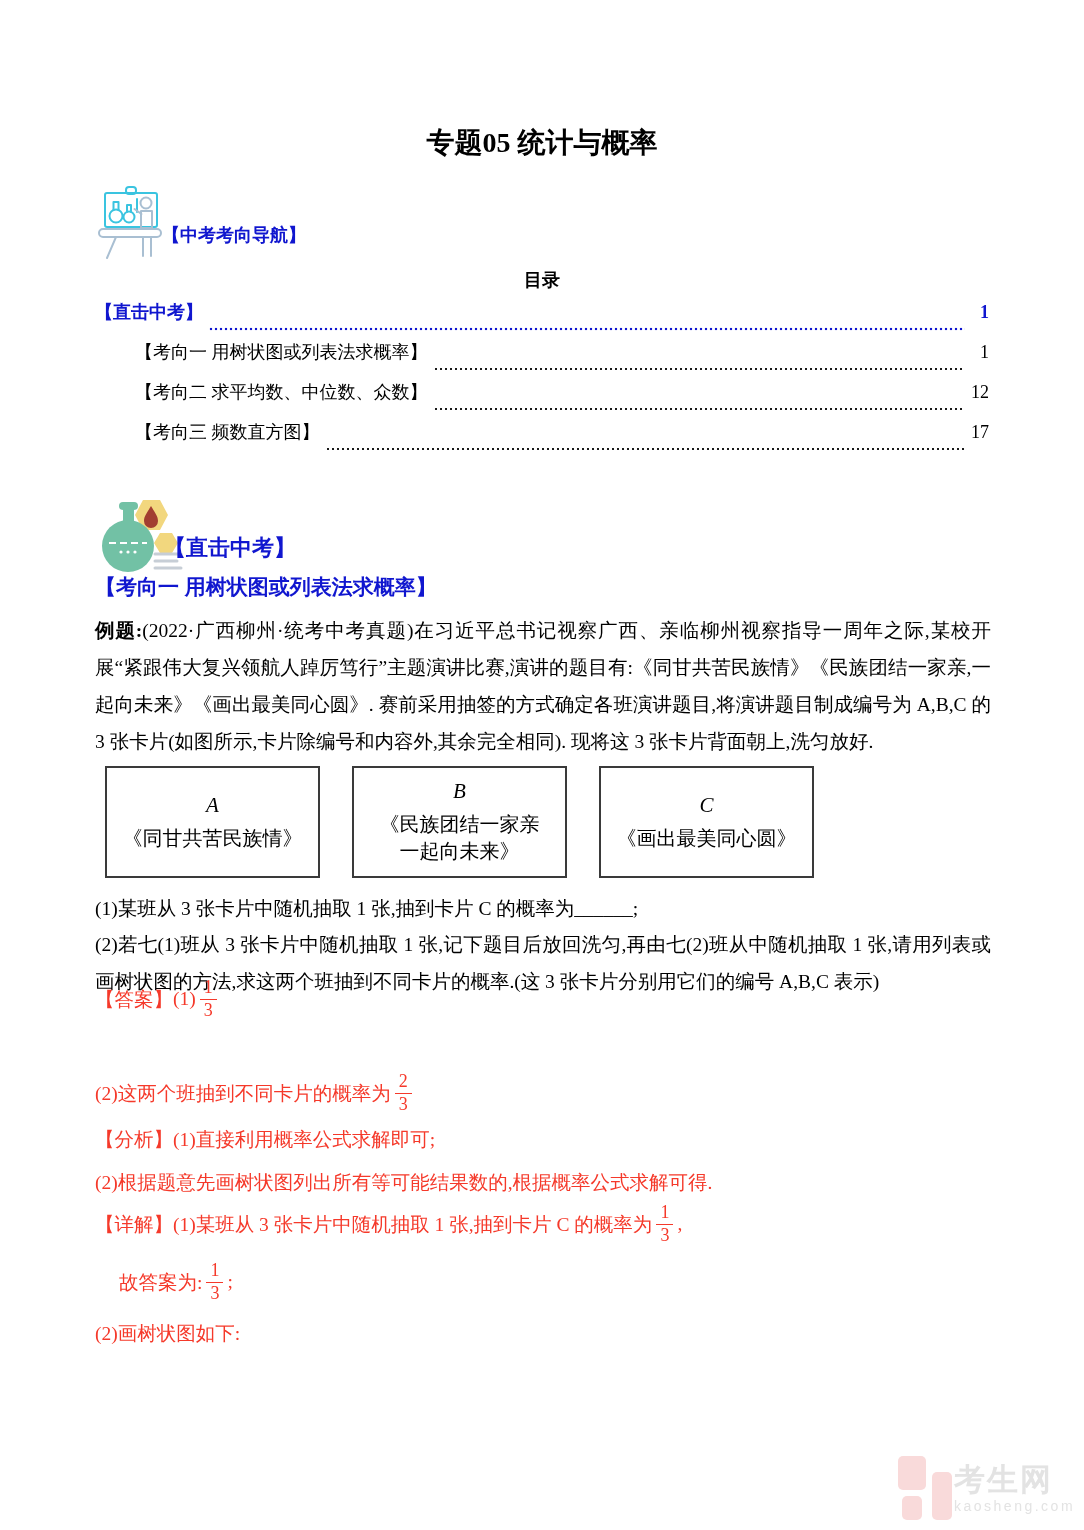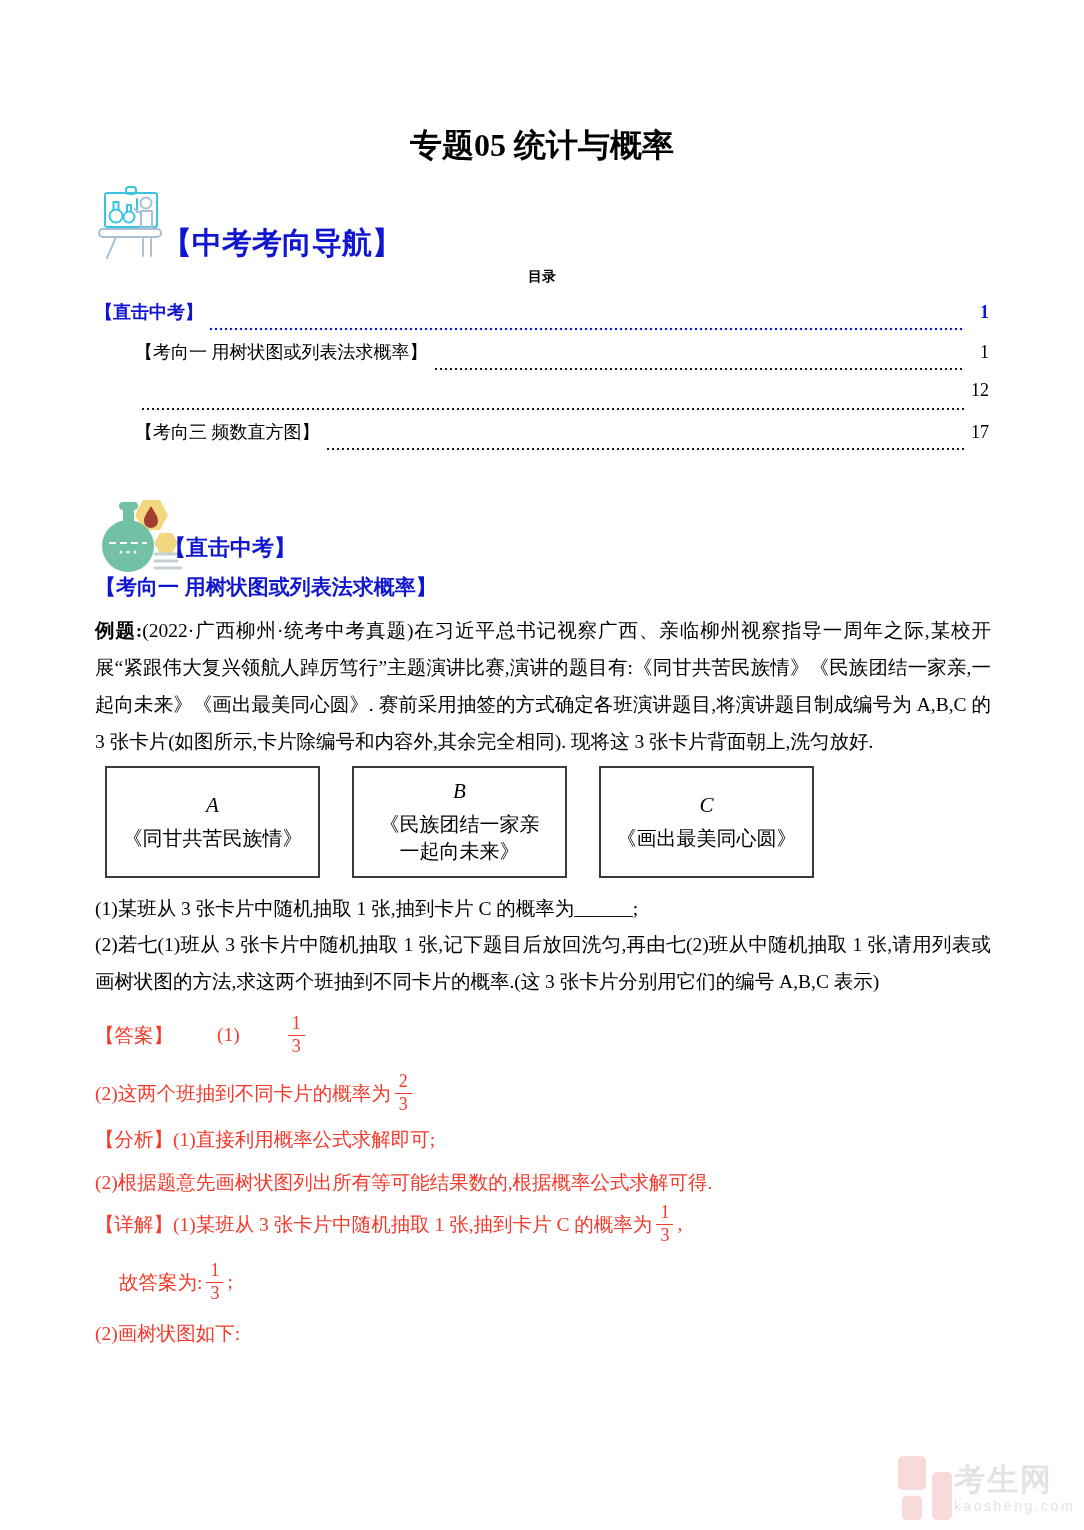--- a/index.html
+++ b/index.html
@@ -16,25 +16,25 @@
   }
   *{box-sizing:border-box;}
   html,body{margin:0;padding:0;}
   body{
     width:1084px;height:1530px;position:relative;background:#ffffff;
     font-family:"Liberation Serif","DejaVu Serif",serif;color:#000;
     overflow:hidden;
   }
   .abs{position:absolute;}
   .doc-title{top:124px;left:0;width:100%;text-align:center;
-    font-size:32px;font-weight:bold;margin:0;}
+    font-size:28px;font-weight:bold;margin:0;}
   .nav-icon{left:95px;top:184px;width:72px;height:76px;}
-  .nav-header{left:162px;top:223px;font-size:30px;font-weight:bold;
+  .nav-header{left:162px;top:223px;font-size:18px;font-weight:bold;
     color:var(--header-blue);font-family:"Liberation Sans","DejaVu Sans",sans-serif;}
-  .toc-title{top:268px;left:0;width:100%;text-align:center;font-weight:bold;font-size:14px;}
+  .toc-title{top:268px;left:0;width:100%;text-align:center;font-weight:bold;font-size:18px;}
   .toc{left:95px;top:300px;width:894px;}
   .toc-row{display:flex;align-items:baseline;height:40px;font-size:18px;}
   .toc-row.level1{color:var(--header-blue);font-weight:bold;}
   .toc-row.level2{padding-left:40px;}
   .leader{flex:1;height:4px;margin:0 6px;align-self:flex-end;margin-bottom:9px;
     background-image:radial-gradient(circle at 2px 2px,#1a1a1a 1.2px,transparent 1.5px);
     background-size:5px 4px;background-repeat:repeat-x;}
   .leader-blue{background-image:radial-gradient(circle at 2px 2px,var(--header-blue) 1.3px,transparent 1.6px);}
   .toc-page{min-width:18px;text-align:right;}
   .sec-icon{left:97px;top:496px;width:86px;height:80px;}
@@ -46,21 +46,21 @@
   .example{left:95px;top:612px;width:896px;}
   .cards{left:105px;top:766px;display:flex;gap:32px;}
   .card{border:2px solid #3a3a3a;width:215px;min-height:112px;padding:10px 6px;
     display:flex;flex-direction:column;justify-content:center;align-items:center;
     text-align:center;font-size:20px;background:#fff;}
   .card .letter{font-style:italic;font-size:21px;line-height:24px;margin-bottom:8px;}
   .card .card-line{line-height:27px;}
   .q1{left:95px;top:890px;width:896px;}
   .q2{left:95px;top:926px;width:896px;}
   .red{color:var(--answer-red);font-size:19.5px;display:flex;align-items:center;}
-  .ans1{left:95px;top:1014px;gap:44px;}
+  .ans1{left:95px;top:978px;}
   .ans2{left:95px;top:1072px;}
   .ana1{left:95px;top:1126px;}
   .ana2{left:95px;top:1169px;}
   .det1{left:95px;top:1203px;}
   .det2{left:95px;top:1261px;margin-left:24px;}
   .det3{left:95px;top:1320px;}
   .frac{display:inline-flex;flex-direction:column;align-items:center;
     line-height:1.1;font-size:18px;margin:0 4px;vertical-align:middle;}
   .frac .num{border-bottom:1.6px solid currentColor;padding:0 4px 1px;}
   .frac .den{padding-top:1px;}
@@ -106,20 +106,21 @@
     <span class="toc-label">【直击中考】</span>
     <span class="leader leader-blue"></span>
     <span class="toc-page">1</span>
   </div>
   <div class="toc-row level2">
     <span class="toc-label">【考向一 用树状图或列表法求概率】</span>
     <span class="leader"></span>
     <span class="toc-page">1</span>
   </div>
   <div class="toc-row level2">
+    <span class="toc-label">【考向二 求平均数、中位数、众数】</span>
     <span class="leader"></span>
     <span class="toc-page">12</span>
   </div>
   <div class="toc-row level2">
     <span class="toc-label">【考向三 频数直方图】</span>
     <span class="leader"></span>
     <span class="toc-page">17</span>
   </div>
 </div>
 

